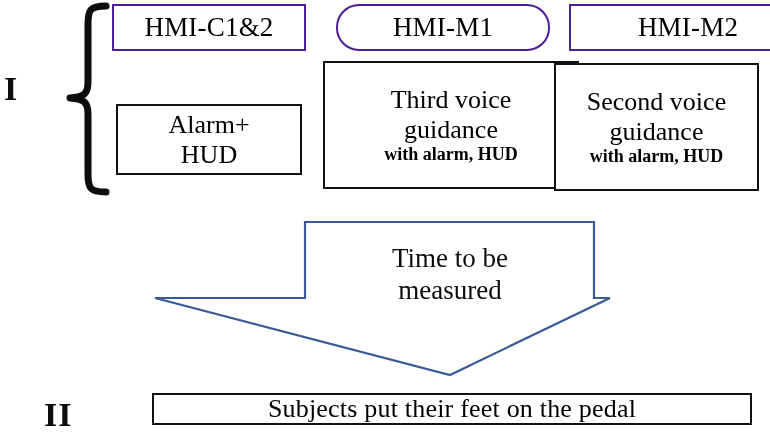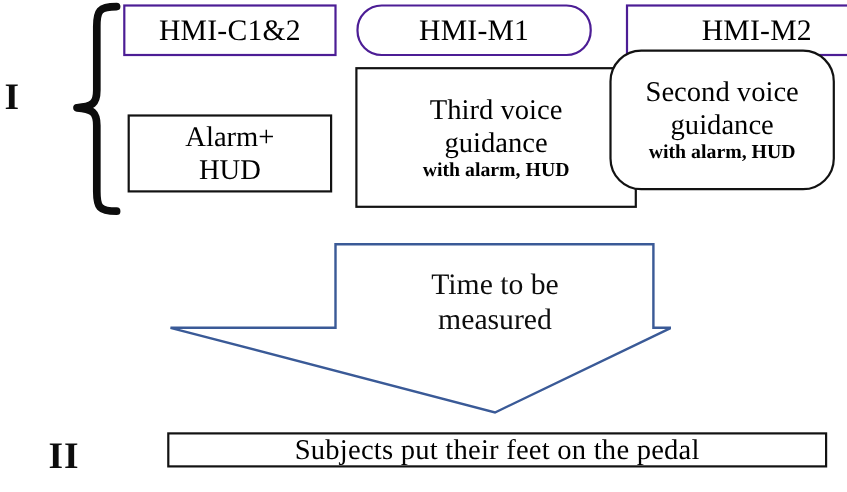--- a/index.html
+++ b/index.html
@@ -78,27 +78,27 @@
   .body-sub {
     font-size: 18px;
     line-height: 1.1;
     margin-top: 1px;
     white-space: nowrap;
     font-weight: bold;
   }
 
   
   #box-hmi-c12 { left: 112px; top: 4px;  width: 194px; height: 47px; }
-  #box-hmi-m1  { left: 324px; top: 4px;  width: 214px; height: 47px; border-radius: 23px; }
+  #box-hmi-m1  { left: 336px; top: 4px;  width: 214px; height: 47px; border-radius: 23px; }
   #box-hmi-m2  { left: 569px; top: 4px;  width: 238px; height: 47px; }
 
   
   #box-alarm-hud    { left: 116px; top: 104px; width: 186px; height: 71px; }
   #box-third-voice  { left: 323px; top: 61px;  width: 256px; height: 128px; }
-  #box-second-voice { left: 554px; top: 45px;  width: 205px; height: 128px; border-radius: 29px; }
+  #box-second-voice { left: 554px; top: 63px;  width: 205px; height: 128px; }
 
   
   #box-subjects {
     left: 152px; top: 393px; width: 600px; height: 32px;
   }
   #box-subjects .hdr-text { font-size: 26px; }
 
   
   #arrow-wrap {
     position: absolute;

